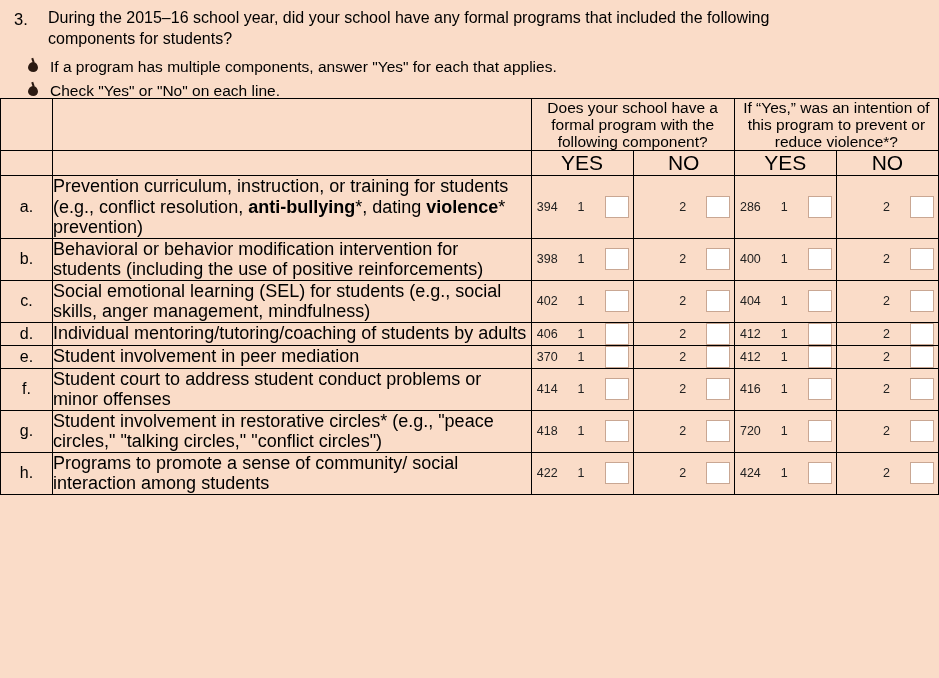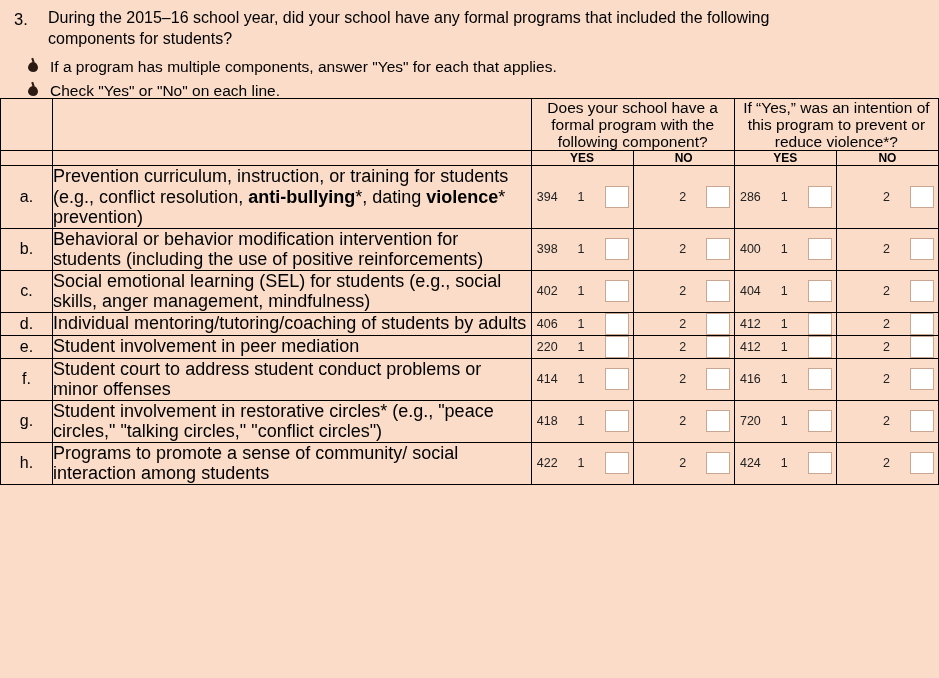--- a/index.html
+++ b/index.html
@@ -98,23 +98,23 @@
   .hdr {
     text-align: center;
     font-size: 15.5px;
     line-height: 17px;
     padding: 6px 8px 7px 8px;
     font-weight: normal;
   }
   .hdr b { font-weight: normal; text-align: center; }
   .sub-hdr {
     text-align: center;
-    font-size: 12px;
+    font-size: 21px;
     padding: 3px 0 4px 0;
-    font-weight: bold;
+    font-weight: normal;
   }
 
   .letter-cell {
     width: 52px;
     text-align: center;
     font-size: 16px;
     border: none;
     vertical-align: middle;
     padding-bottom: 2px;
   }
@@ -334,21 +334,21 @@
               <span class="digit">2</span>
               <span class="checkbox"></span>
             </div>
           </td>
         </tr>
         <tr>
           <td class="letter-cell">e.</td>
           <td class="item-cell"><span>Student involvement in peer mediation</span></td>
           <td class="ans-cell">
             <div class="ansbox">
-              <span class="code">220</span>
+              <span class="code">370</span>
               <span class="digit">1</span>
               <span class="checkbox"></span>
             </div>
           </td>
           <td class="ans-cell">
             <div class="ansbox">
               <span class="code empty">000</span>
               <span class="digit">2</span>
               <span class="checkbox"></span>
             </div>

